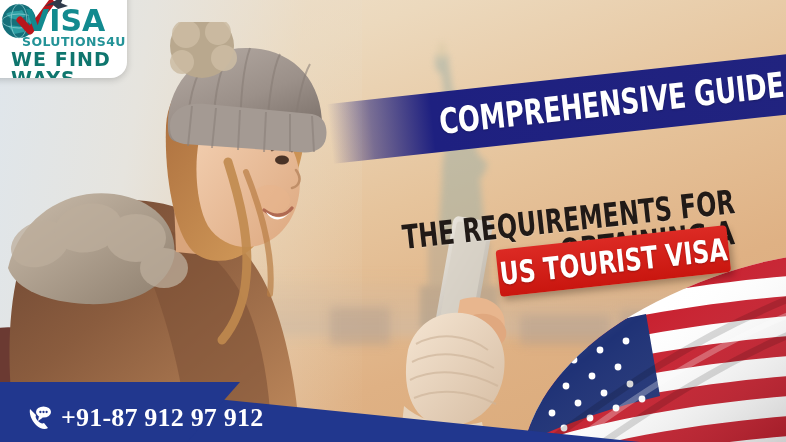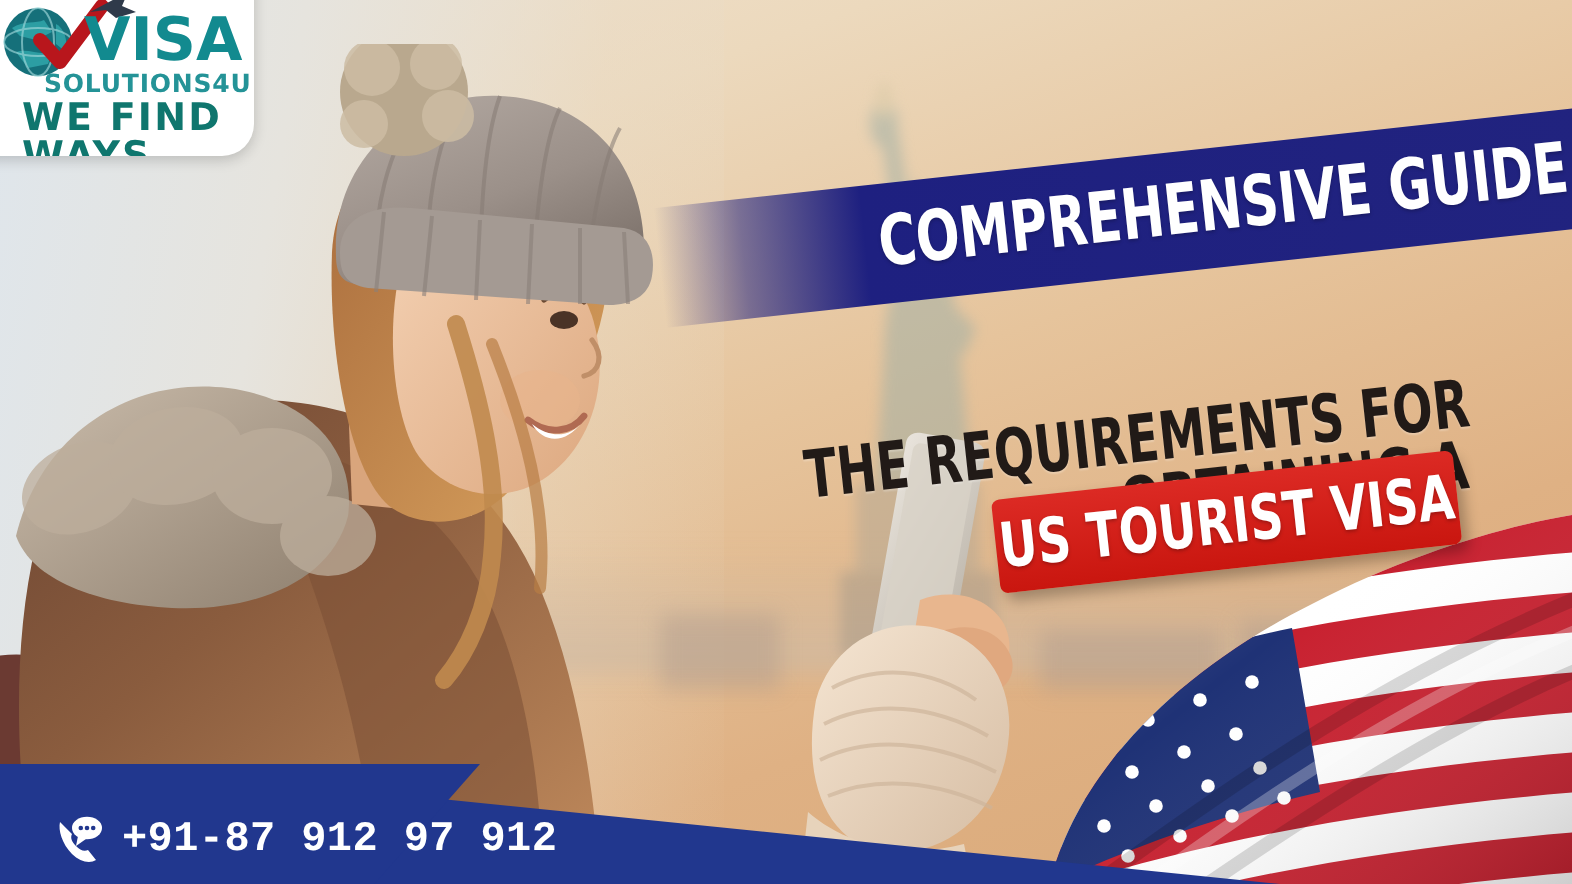--- a/index.html
+++ b/index.html
@@ -99,21 +99,20 @@
   .logo-word {
     position: absolute;
     left: 26px;
     top: 6px;
     font-family: "DejaVu Sans", sans-serif;
     font-weight: bold;
     font-size: 30px;
     letter-spacing: 0px;
     color: #128a8f;
     line-height: 1;
-    margin-left: 16px;
   }
   .logo-sub {
     position: absolute;
     left: 22px;
     top: 36px;
     font-family: "DejaVu Sans", sans-serif;
     font-weight: bold;
     font-size: 12.5px;
     letter-spacing: 0.4px;
     color: #128a8f;
@@ -251,23 +250,23 @@
     display: flex;
     align-items: center;
     gap: 9px;
   }
   .phone-icon {
     width: 26px;
     height: 26px;
     flex: 0 0 auto;
   }
   .phone-number {
-    font-family: Liberation Mono, monospace;
-    font-weight: bold;
-    font-size: 21px;
+    font-family: Liberation Serif, serif;
+    font-weight: bold;
+    font-size: 26px;
     letter-spacing: 0.2px;
     color: #ffffff;
     white-space: nowrap;
   }
 </style>
 </head>
 <body>
 
 <div id="banner">
 

